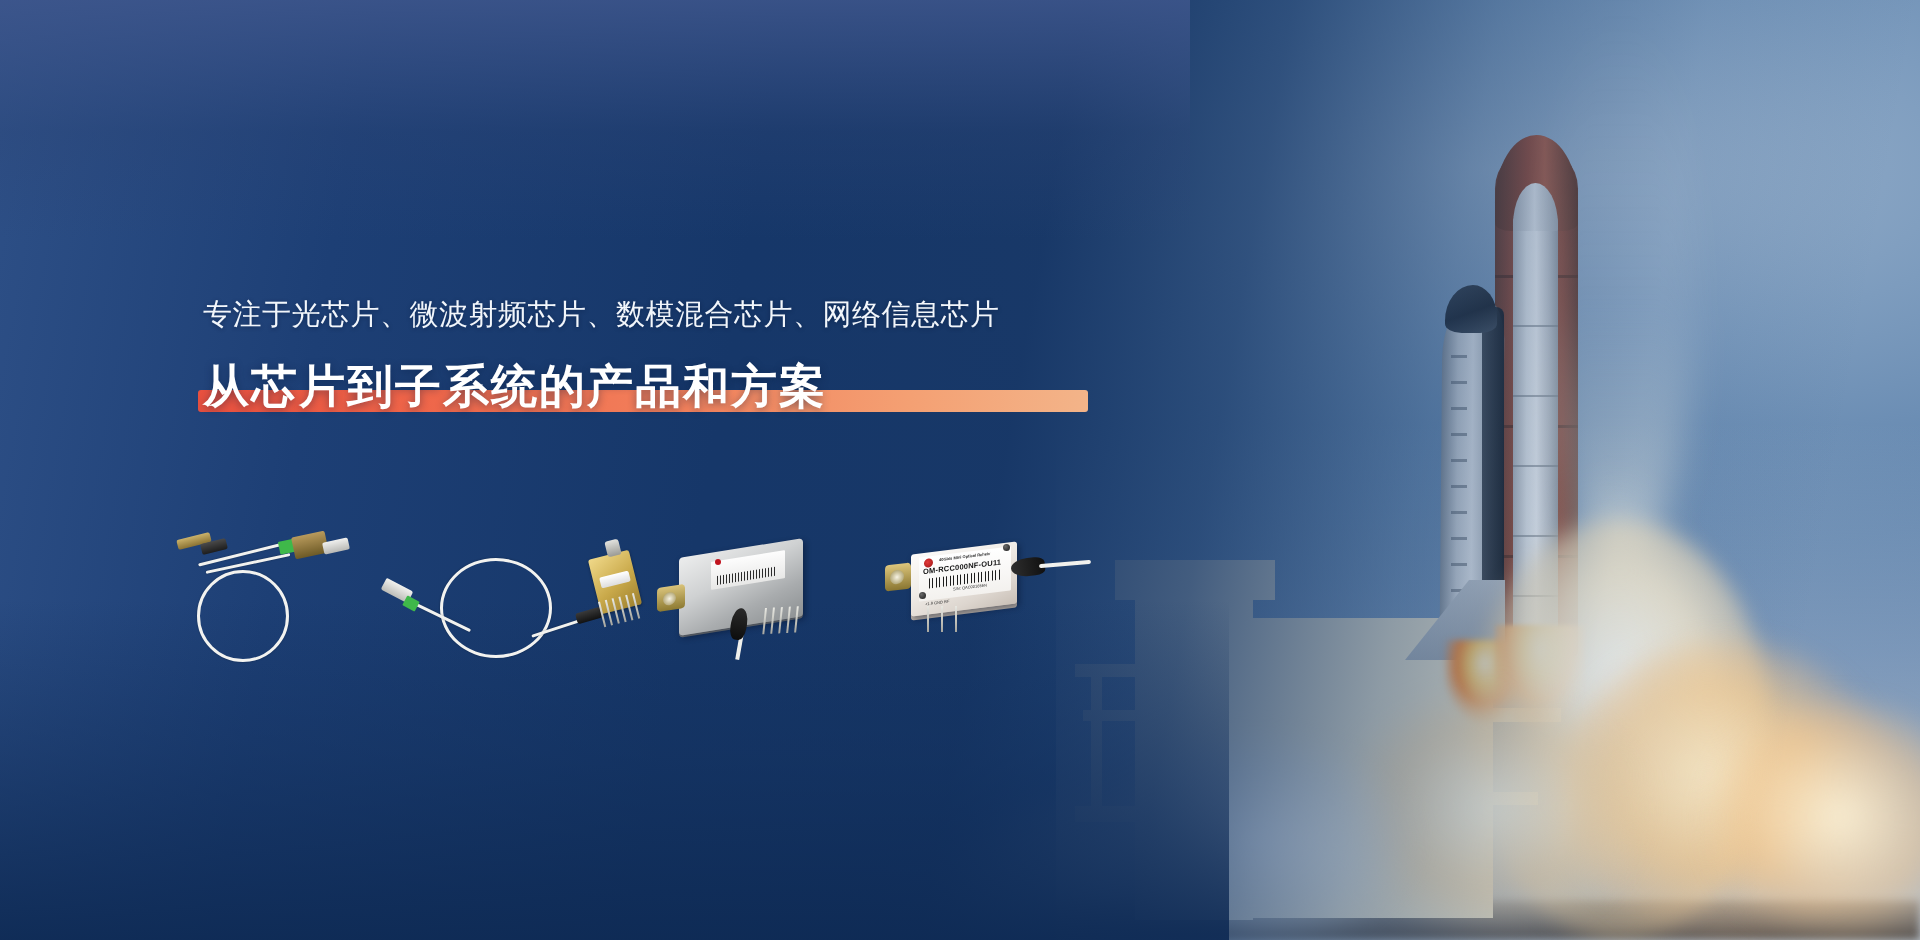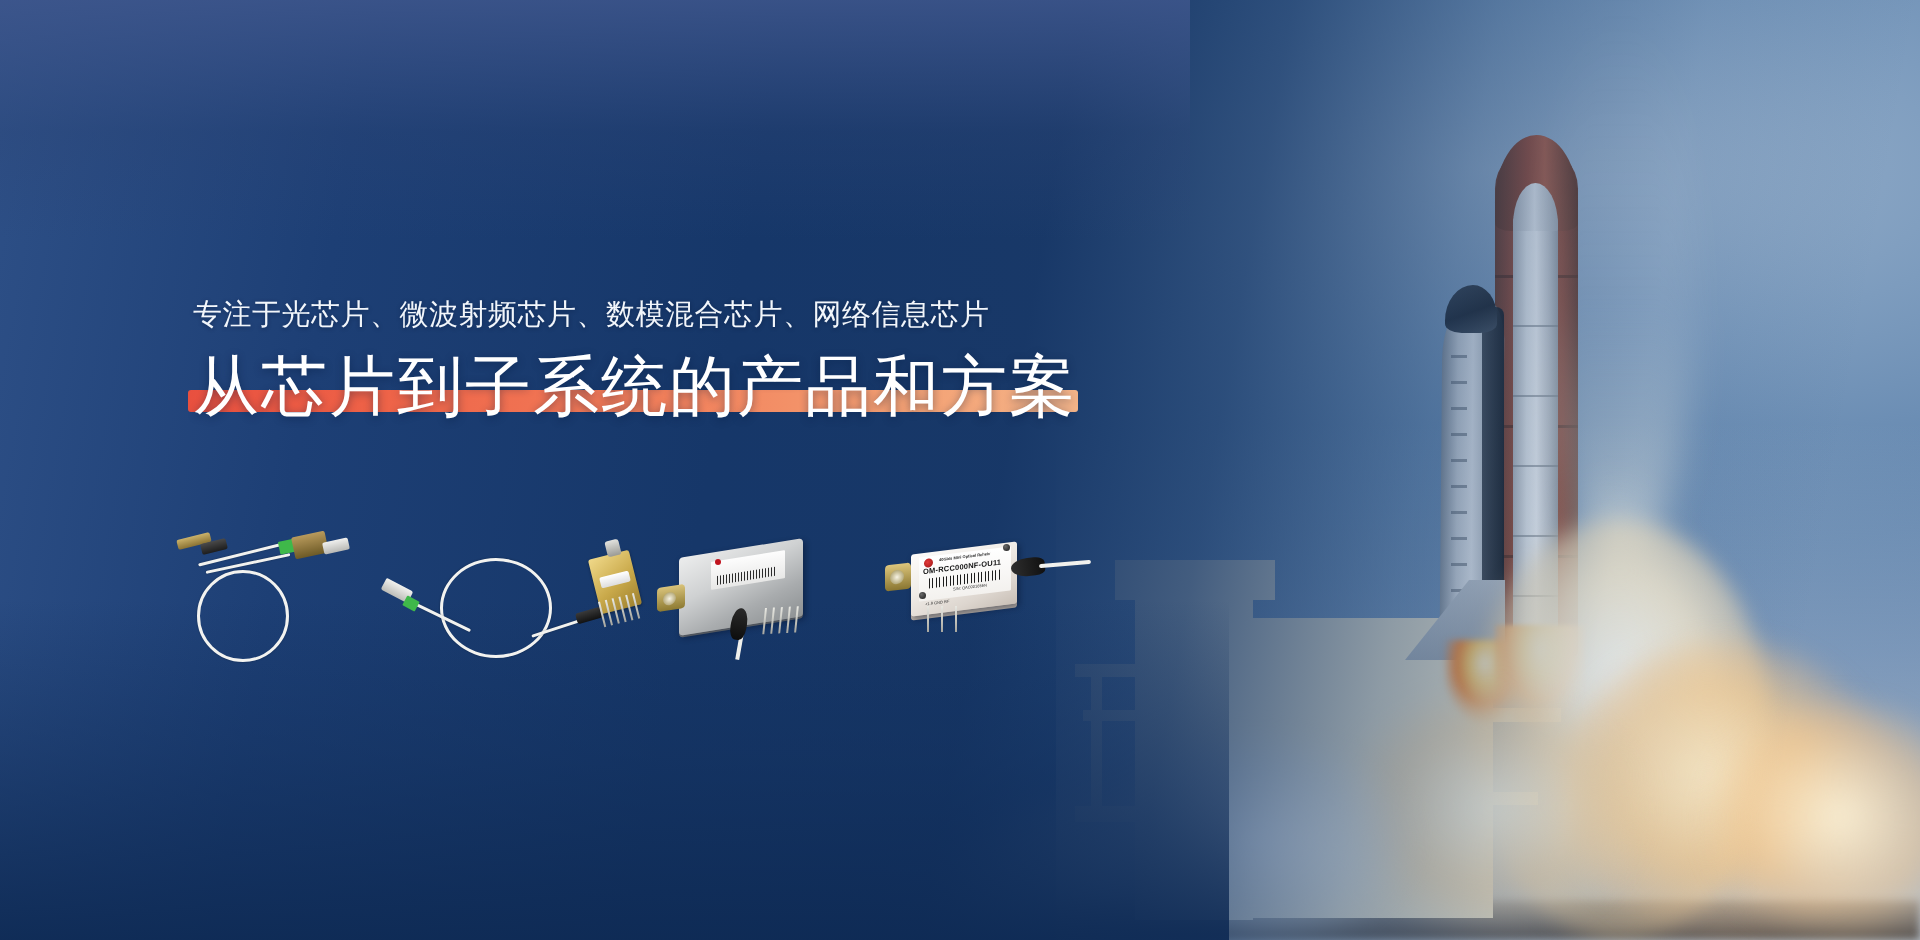--- a/index.html
+++ b/index.html
@@ -151,33 +151,33 @@
   .overlay-top{
     position:absolute; left:0; top:0; width:62%; height:240px;
     background:linear-gradient(180deg, rgba(62,86,140,.85) 0%, rgba(45,70,120,.35) 55%, rgba(30,58,104,0) 100%);
   }
   .overlay-btm{
     position:absolute; left:0; bottom:0; width:64%; height:340px;
     background:linear-gradient(0deg, rgba(14,42,84,.92) 0%, rgba(17,46,90,.45) 55%, rgba(20,50,96,0) 100%);
   }
 
   
-  .copy{ position:absolute; left:193px; top:288px; width:1000px; }
+  .copy{ position:absolute; left:203px; top:288px; width:1000px; }
   .sub{
     color:#f2f6fb; font-size:29px; line-height:52px; font-weight:400;
     letter-spacing:.5px; text-shadow:0 1px 4px rgba(0,20,50,.45); white-space:nowrap;
   }
   .headline-wrap{ position:relative; margin-top:14px; display:inline-block; }
   .bar{
     position:absolute; left:-5px; bottom:6px; width:890px; height:22px; border-radius:3px;
     background:linear-gradient(90deg,#e8503f 0%, #ee6348 22%, #f2815c 55%, #f4a073 80%, #f3b489 100%);
   }
   .headline{
-    position:relative; color:#ffffff; font-size:66px; line-height:64px;
-    font-weight:400; letter-spacing:2px; white-space:nowrap;
+    position:relative; color:#ffffff; font-size:46px; line-height:64px;
+    font-weight:700; letter-spacing:2px; white-space:nowrap;
     text-shadow:0 2px 8px rgba(5,25,60,.45);
   }
 
   
   .products{ position:absolute; left:175px; top:528px; width:900px; height:140px; }
   .prod{ position:absolute; }
 
   
   .loop{
     position:absolute; border:3px solid #f3f3f0; border-radius:50%;

